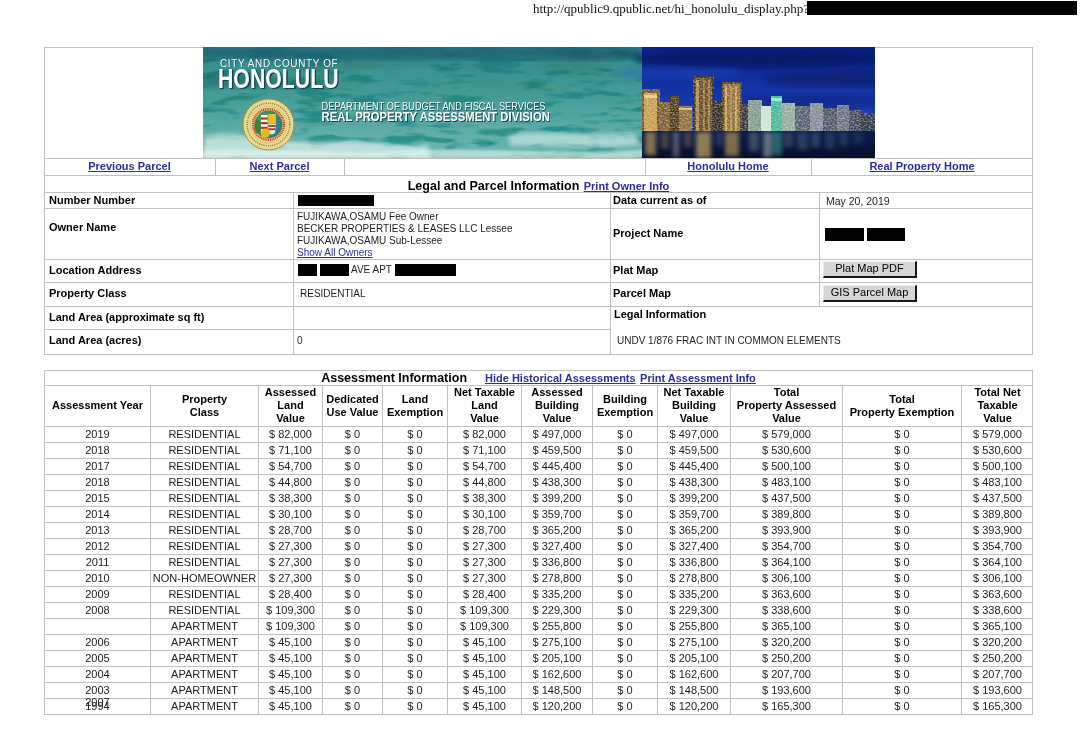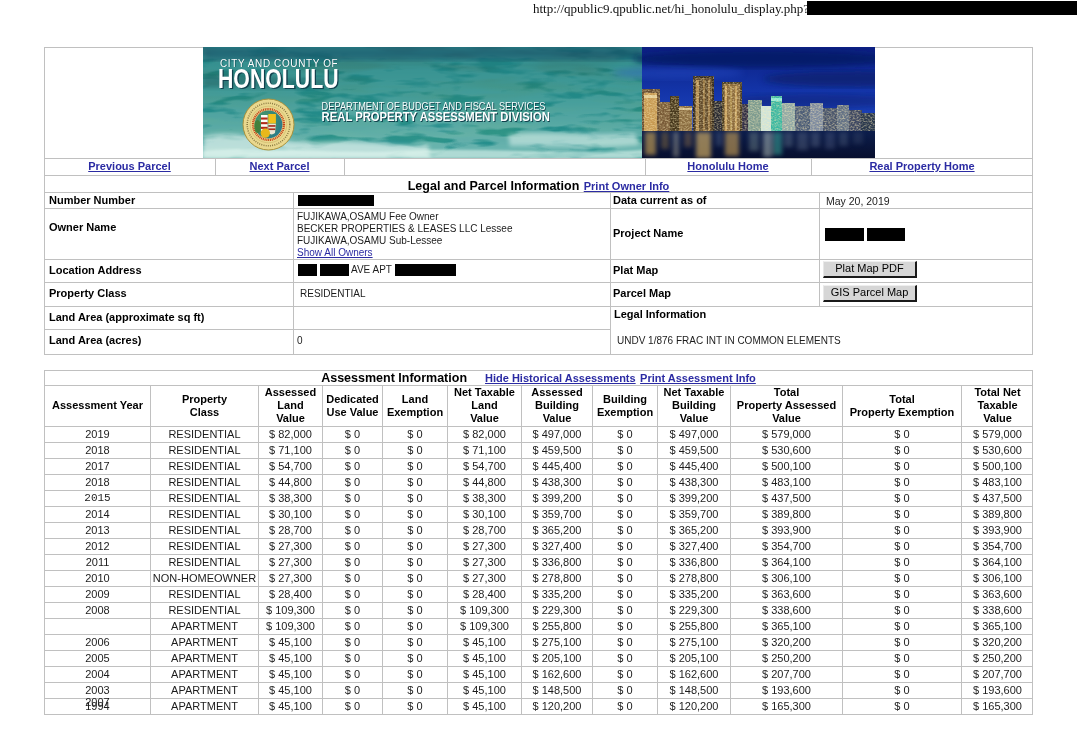--- a/index.html
+++ b/index.html
@@ -319,21 +319,21 @@
 <div class="dc" style="left:259px;top:476px;width:63px;">$ 44,800</div>
 <div class="dc" style="left:323px;top:476px;width:59px;">$ 0</div>
 <div class="dc" style="left:383px;top:476px;width:64px;">$ 0</div>
 <div class="dc" style="left:448px;top:476px;width:73px;">$ 44,800</div>
 <div class="dc" style="left:522px;top:476px;width:70px;">$ 438,300</div>
 <div class="dc" style="left:593px;top:476px;width:64px;">$ 0</div>
 <div class="dc" style="left:658px;top:476px;width:72px;">$ 438,300</div>
 <div class="dc" style="left:731px;top:476px;width:111px;">$ 483,100</div>
 <div class="dc" style="left:843px;top:476px;width:118px;">$ 0</div>
 <div class="dc" style="left:962px;top:476px;width:71px;">$ 483,100</div>
-<div class="dc" style="left:45px;top:492px;width:105px;font-family:Liberation Mono, monospace;">2015</div>
+<div class="dc" style="left:45px;top:492px;width:105px;">2015</div>
 <div class="dc" style="left:151px;top:492px;width:107px;">RESIDENTIAL</div>
 <div class="dc" style="left:259px;top:492px;width:63px;">$ 38,300</div>
 <div class="dc" style="left:323px;top:492px;width:59px;">$ 0</div>
 <div class="dc" style="left:383px;top:492px;width:64px;">$ 0</div>
 <div class="dc" style="left:448px;top:492px;width:73px;">$ 38,300</div>
 <div class="dc" style="left:522px;top:492px;width:70px;">$ 399,200</div>
 <div class="dc" style="left:593px;top:492px;width:64px;">$ 0</div>
 <div class="dc" style="left:658px;top:492px;width:72px;">$ 399,200</div>
 <div class="dc" style="left:731px;top:492px;width:111px;">$ 437,500</div>
 <div class="dc" style="left:843px;top:492px;width:118px;">$ 0</div>

